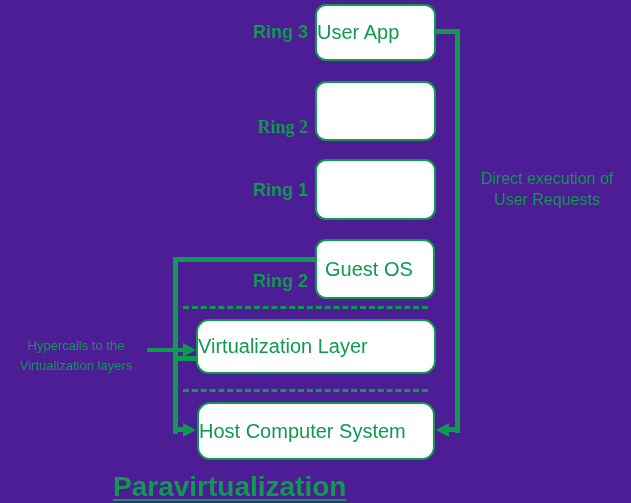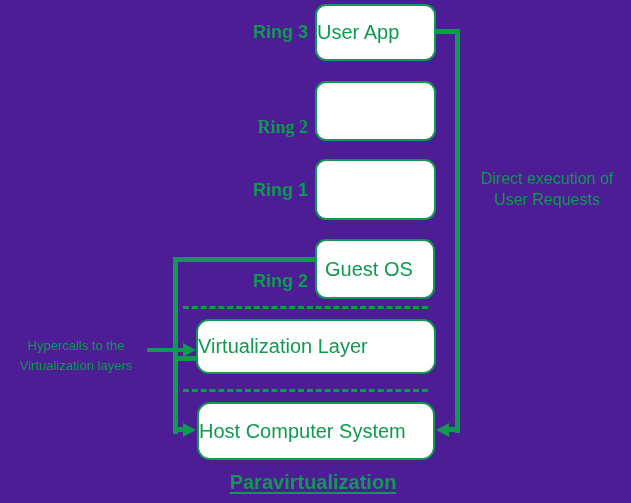--- a/index.html
+++ b/index.html
@@ -46,22 +46,22 @@
   }
   .note {
     position: absolute; color: var(--g);
     text-align: center; white-space: nowrap;
   }
   .note-left  { font-size: 13px; line-height: 20px; margin-top: 14px; }
   .note-right { font-size: 16px; line-height: 21px; }
   .diagram-title {
     position: absolute;
     left: 113px; top: 471px; width: 400px;
-    text-align: center;
-    font-size: 20px; font-weight: bold;
+    text-align: left;
+    font-size: 28px; font-weight: bold;
     color: var(--g);
     text-decoration: underline;
     text-decoration-thickness: 2px;
     text-underline-offset: 3px;
   }
 </style>
 </head>
 <body>
 
 <div id="stage">

